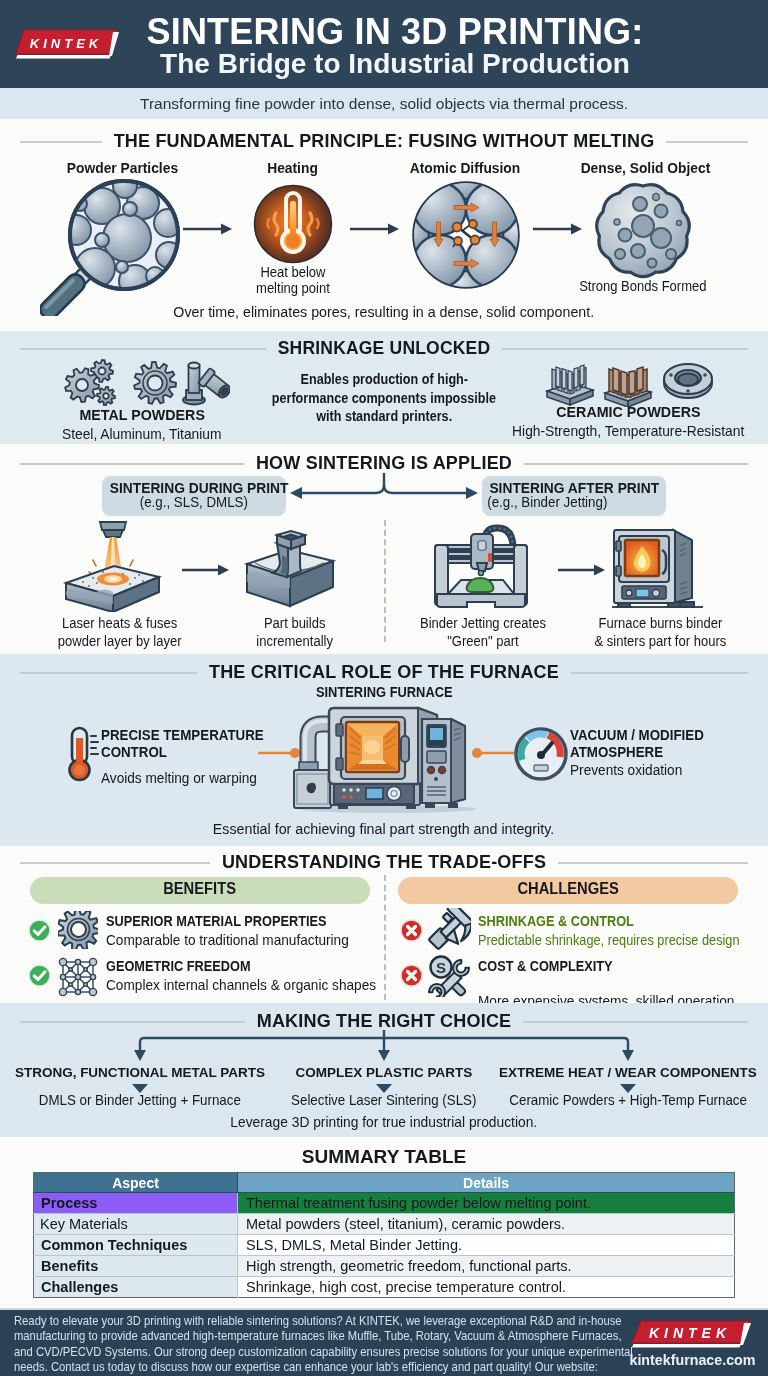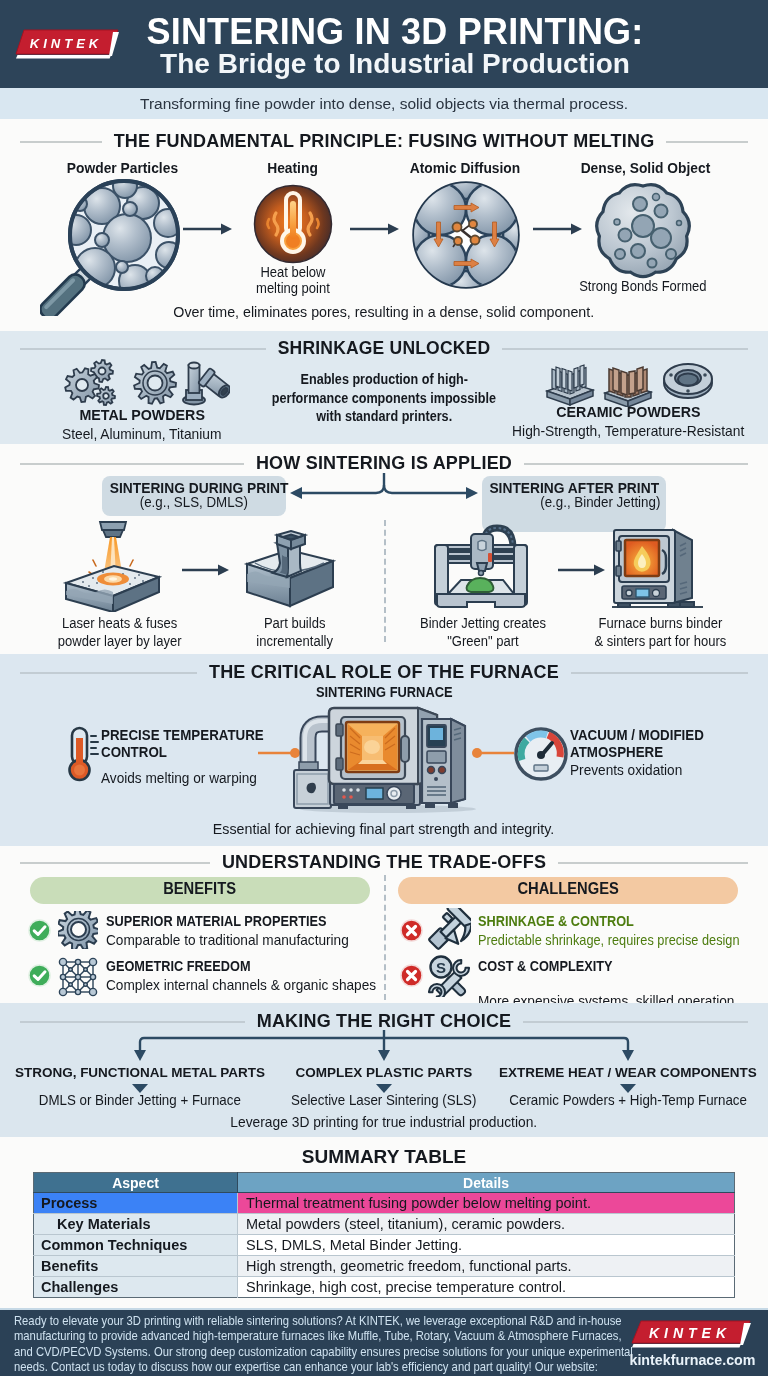--- a/index.html
+++ b/index.html
@@ -262,21 +262,21 @@
 <div class="sec white" style="top:444px;height:210px"></div>
 <div class="ht" style="top:453px">
       <span class="ln" style="margin-left:20px"></span>
       <span class="tt" style="font-size:18px">HOW SINTERING IS APPLIED</span>
       <span class="ln" style="margin-right:20px"></span>
     </div>
 <div class="abs" style="top:476px;left:102px;width:184px;height:40px;background:#cfdbe3;border-radius:8px;text-align:center;padding-top:3px">
   <div style="font-weight:700;font-size:15px;color:#15191f"><span class="c9">SINTERING DURING PRINT</span></div>
   <div style="font-size:14.5px;color:#15191f;margin-top:-2px"><span class="c9">(e.g., SLS, DMLS)</span></div>
 </div>
-<div class="abs" style="top:476px;left:482px;width:184px;height:56px;background:#cfdbe3;border-radius:8px;text-align:right;padding-top:3px">
+<div class="abs" style="top:476px;left:482px;width:184px;height:40px;background:#cfdbe3;border-radius:8px;text-align:left;padding-top:3px">
   <div style="font-weight:700;font-size:15px;color:#15191f"><span class="c9">SINTERING AFTER PRINT</span></div>
   <div style="font-size:14.5px;color:#15191f;margin-top:-2px"><span class="c9">(e.g., Binder Jetting)</span></div>
 </div>
 <svg class="abs" style="top:473px;left:288px" width="192" height="28" viewBox="0 0 192 28">
   <path d="M96,0 L96,12 Q96,20 88,20 L12,20" fill="none" stroke="#2c4a63" stroke-width="2.4"></path>
   <path d="M96,12 Q96,20 104,20 L180,20" fill="none" stroke="#2c4a63" stroke-width="2.4"></path>
   <path d="M14,14 L2,20 L14,26 Z" fill="#2c4a63"></path>
   <path d="M178,14 L190,20 L178,26 Z" fill="#2c4a63"></path>
 </svg>
 <div class="abs" style="top:520px;left:384px;height:122px;border-left:2px dashed #b4bfc7"></div>
@@ -680,25 +680,25 @@
 
 <div class="sec white" style="top:1137px;height:171px"></div>
 <div class="cap" style="top:1146px;left:0;width:768px;font-weight:700;font-size:19px">SUMMARY TABLE</div>
 <table class="abs" style="top:1172px;left:33px;width:702px;border-collapse:collapse;font-size:14.5px;color:#15191f;border:1.5px solid #5a6a75">
   <tbody>
         <tr style="height:20px">
     <td style="width:204px;background:#3f7190;color:#fff;font-weight:700;text-align:center;font-size:14px;border-right:1.5px solid #2f4a5e">Aspect</td>
     <td style="background:#6da3c3;color:#fff;font-weight:700;text-align:center;font-size:14px">Details</td>
   </tr>
   <tr style="height:21px;border-top:1.5px solid #2f4a5e">
-    <td style="background:#3b82f6;font-weight:700;padding-left:7px;border-right:1px solid #b9c6cf">Process</td>
-    <td style="background:#ec4899;padding-left:8px">Thermal treatment fusing powder below melting point.</td>
+    <td style="background:#8b5cf6;font-weight:700;padding-left:7px;border-right:1px solid #b9c6cf">Process</td>
+    <td style="background:#15803d;padding-left:8px">Thermal treatment fusing powder below melting point.</td>
   </tr>
   <tr style="height:21px;border-top:1px solid #b9c6cf">
-    <td style="background:#dde8ef;font-weight:700;padding-left:23px;border-right:1px solid #b9c6cf">Key Materials</td>
+    <td style="background:#dde8ef;font-weight:400;padding-left:6px;border-right:1px solid #b9c6cf">Key Materials</td>
     <td style="background:#eef1f4;padding-left:8px">Metal powders (steel, titanium), ceramic powders.</td>
   </tr>
   <tr style="height:21px;border-top:1px solid #b9c6cf">
     <td style="background:#dde8ef;font-weight:700;padding-left:7px;border-right:1px solid #b9c6cf">Common Techniques</td>
     <td style="background:#fff;padding-left:8px">SLS, DMLS, Metal Binder Jetting.</td>
   </tr>
   <tr style="height:21px;border-top:1px solid #b9c6cf">
     <td style="background:#dde8ef;font-weight:700;padding-left:7px;border-right:1px solid #b9c6cf">Benefits</td>
     <td style="background:#eef1f4;padding-left:8px">High strength, geometric freedom, functional parts.</td>
   </tr>

